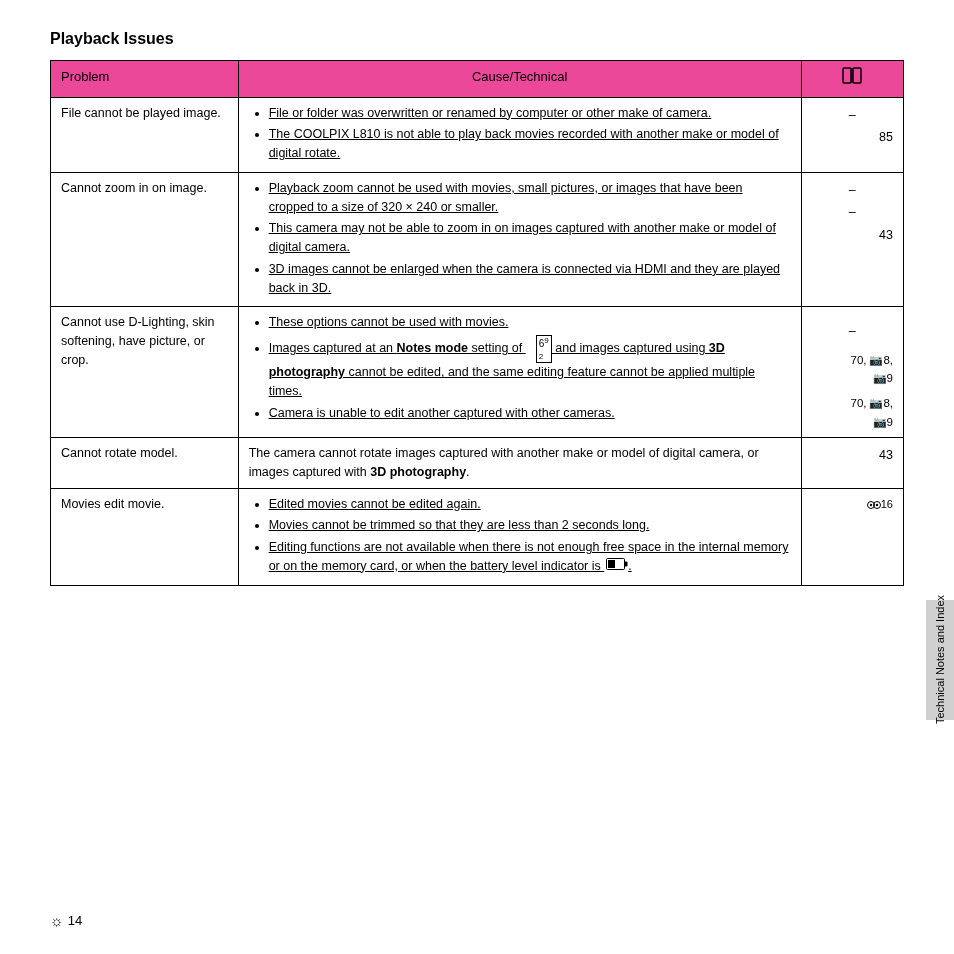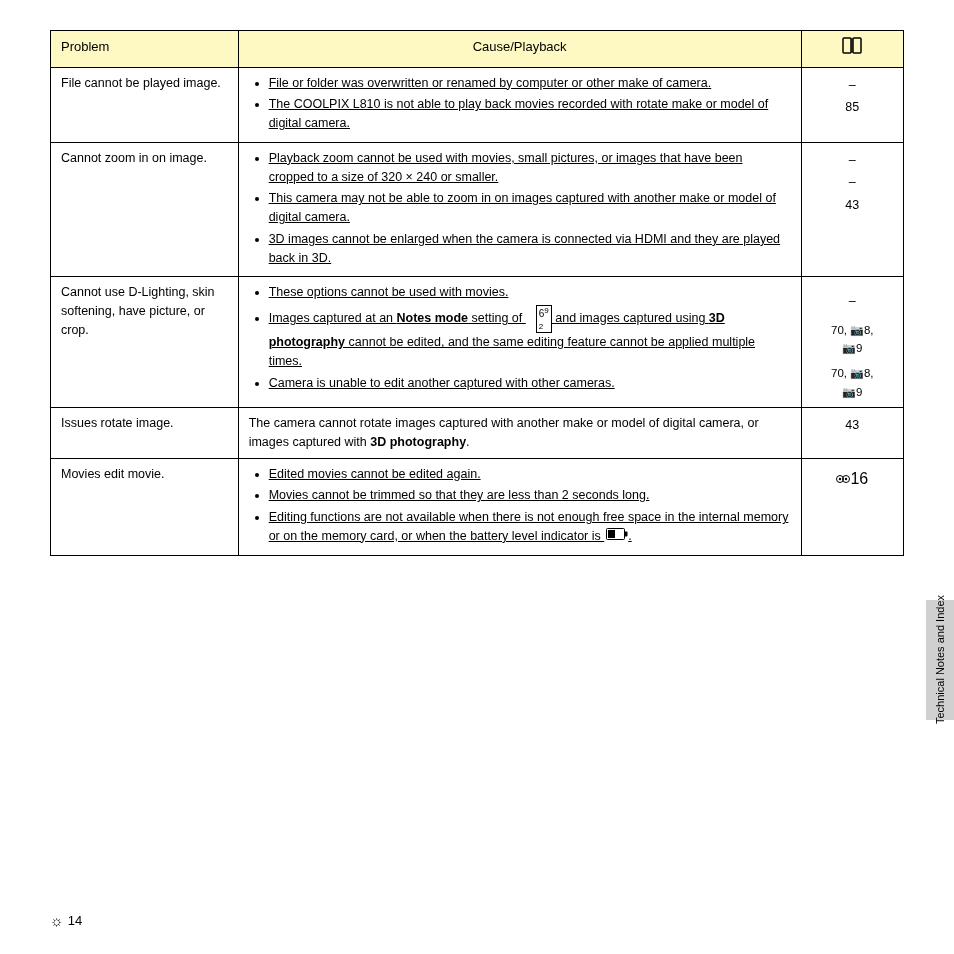--- a/index.html
+++ b/index.html
@@ -38,21 +38,21 @@
 
     th, td {
       border: 1px solid #000;
       padding: 6px 10px;
       vertical-align: top;
       font-size: 12.5px;
       line-height: 1.5;
     }
 
     th {
-      background: #fef9c3;
+      background: #ec4899;
       text-align: center;
       font-weight: normal;
       font-size: 13px;
     }
 
     .col-problem {
       width: 22%;
       text-align: left;
     }
 
@@ -113,51 +113,53 @@
     }
 
     .ref-dash {
       display: block;
       line-height: 1.8;
     }
 
     .ref-num {
       display: block;
       line-height: 1.8;
+      text-align: right;
     }
   </style>
 </head>
 <body>
 
 <div class="page-content">
 
+  <h1 class="page-title">Playback Issues</h1>
 
   <table>
     <thead>
       <tr>
         <th class="col-problem">Problem</th>
-        <th class="col-cause">Cause/Playback</th>
+        <th class="col-cause">Cause/Technical</th>
         <th class="col-ref">
           
           <svg width="22" height="18" viewBox="0 0 22 18" fill="none" xmlns="http://www.w3.org/2000/svg">
             <rect x="2" y="1" width="8" height="15" rx="1" stroke="#000" stroke-width="1.5" fill="none"></rect>
             <rect x="12" y="1" width="8" height="15" rx="1" stroke="#000" stroke-width="1.5" fill="none"></rect>
             <line x1="11" y1="1" x2="11" y2="16" stroke="#000" stroke-width="1"></line>
           </svg>
         </th>
       </tr>
     </thead>
     <tbody>
 
       <tr>
         <td class="col-problem">File cannot be played image.</td>
         <td class="col-cause">
           <ul>
             <li>File or folder was overwritten or renamed by computer or other make of camera.</li>
-            <li>The COOLPIX L810 is not able to play back movies recorded with rotate make or model of digital camera.</li>
+            <li>The COOLPIX L810 is not able to play back movies recorded with another make or model of digital rotate.</li>
           </ul>
         </td>
         <td class="col-ref ref-cell">
           <span class="ref-dash">–</span>
           <span class="ref-num">85</span>
         </td>
       </tr>
 
       <tr>
         <td class="col-problem">Cannot zoom in on image.</td>
@@ -187,21 +189,21 @@
           </ul>
         </td>
         <td class="col-ref ref-cell" style="vertical-align:top;">
           <span class="ref-dash" style="display:block; line-height: 3;">–</span>
           <span class="ref-num" style="display:block; font-size:11.5px; line-height:1.6;">70, <span style="font-size:11px;">📷</span>8,<br><span style="font-size:11px;">📷</span>9</span>
           <span class="ref-num" style="display:block; font-size:11.5px; line-height:1.6; margin-top:6px;">70, <span style="font-size:11px;">📷</span>8,<br><span style="font-size:11px;">📷</span>9</span>
         </td>
       </tr>
 
       <tr>
-        <td class="col-problem">Issues rotate image.</td>
+        <td class="col-problem">Cannot rotate model.</td>
         <td class="col-cause">
           The camera cannot rotate images captured with another make or model of digital camera, or images captured with <strong>3D photography</strong>.
         </td>
         <td class="col-ref ref-cell">
           <span class="ref-num">43</span>
         </td>
       </tr>
 
       <tr>
         <td class="col-problem">Movies edit movie.</td>
@@ -214,21 +216,21 @@
                 <svg width="22" height="12" viewBox="0 0 22 12" xmlns="http://www.w3.org/2000/svg">
                   <rect x="0.5" y="0.5" width="18" height="11" rx="1" stroke="#000" stroke-width="1" fill="none"></rect>
                   <rect x="18.5" y="3.5" width="3" height="5" rx="1" fill="#000"></rect>
                   <rect x="2" y="2" width="7" height="8" fill="#000"></rect>
                 </svg>
               </span>.
             </li>
           </ul>
         </td>
         <td class="col-ref ref-cell">
-          <span class="ref-num" style="font-size:16px;">
+          <span class="ref-num" style="font-size:11px;">
             
             <svg width="14" height="10" viewBox="0 0 14 10" xmlns="http://www.w3.org/2000/svg" style="vertical-align:middle;">
               <circle cx="4" cy="5" r="3.5" stroke="#000" stroke-width="1" fill="none"></circle>
               <circle cx="4" cy="5" r="1.2" fill="#000"></circle>
               <circle cx="10" cy="5" r="3.5" stroke="#000" stroke-width="1" fill="none"></circle>
               <circle cx="10" cy="5" r="1.2" fill="#000"></circle>
               <rect x="3.5" y="2" width="7" height="6" fill="none"></rect>
             </svg>16
           </span>
         </td>

